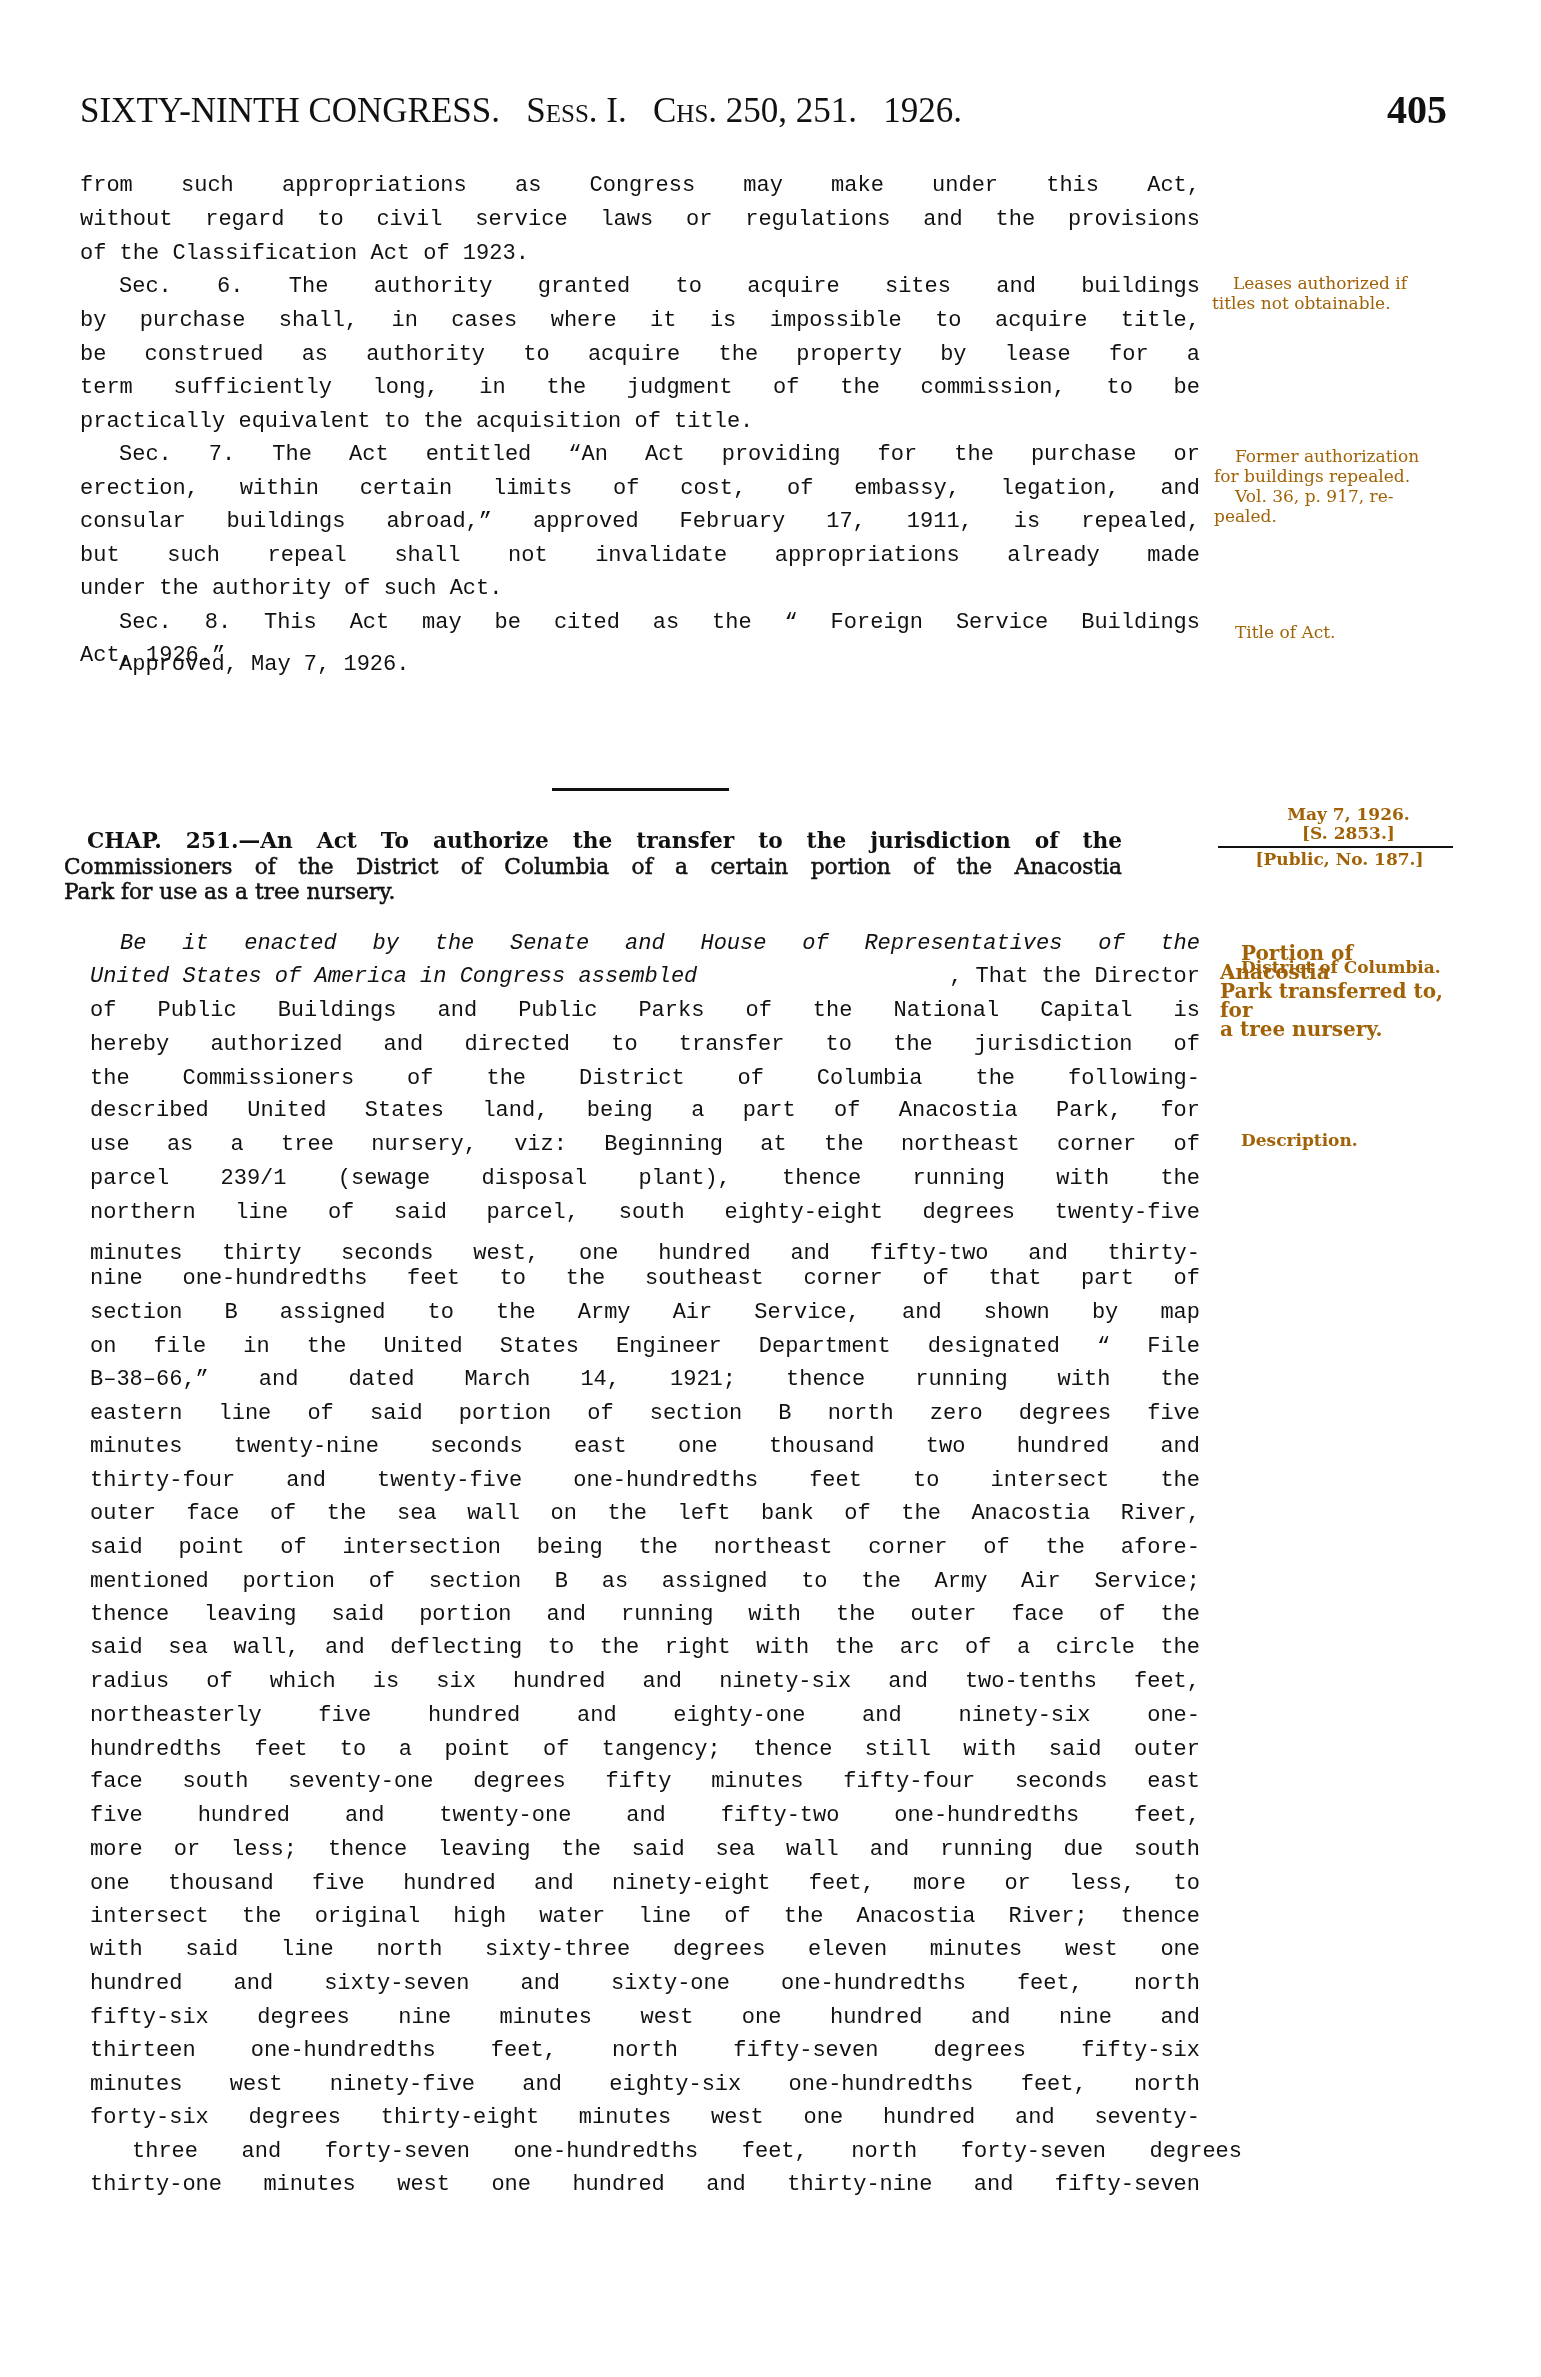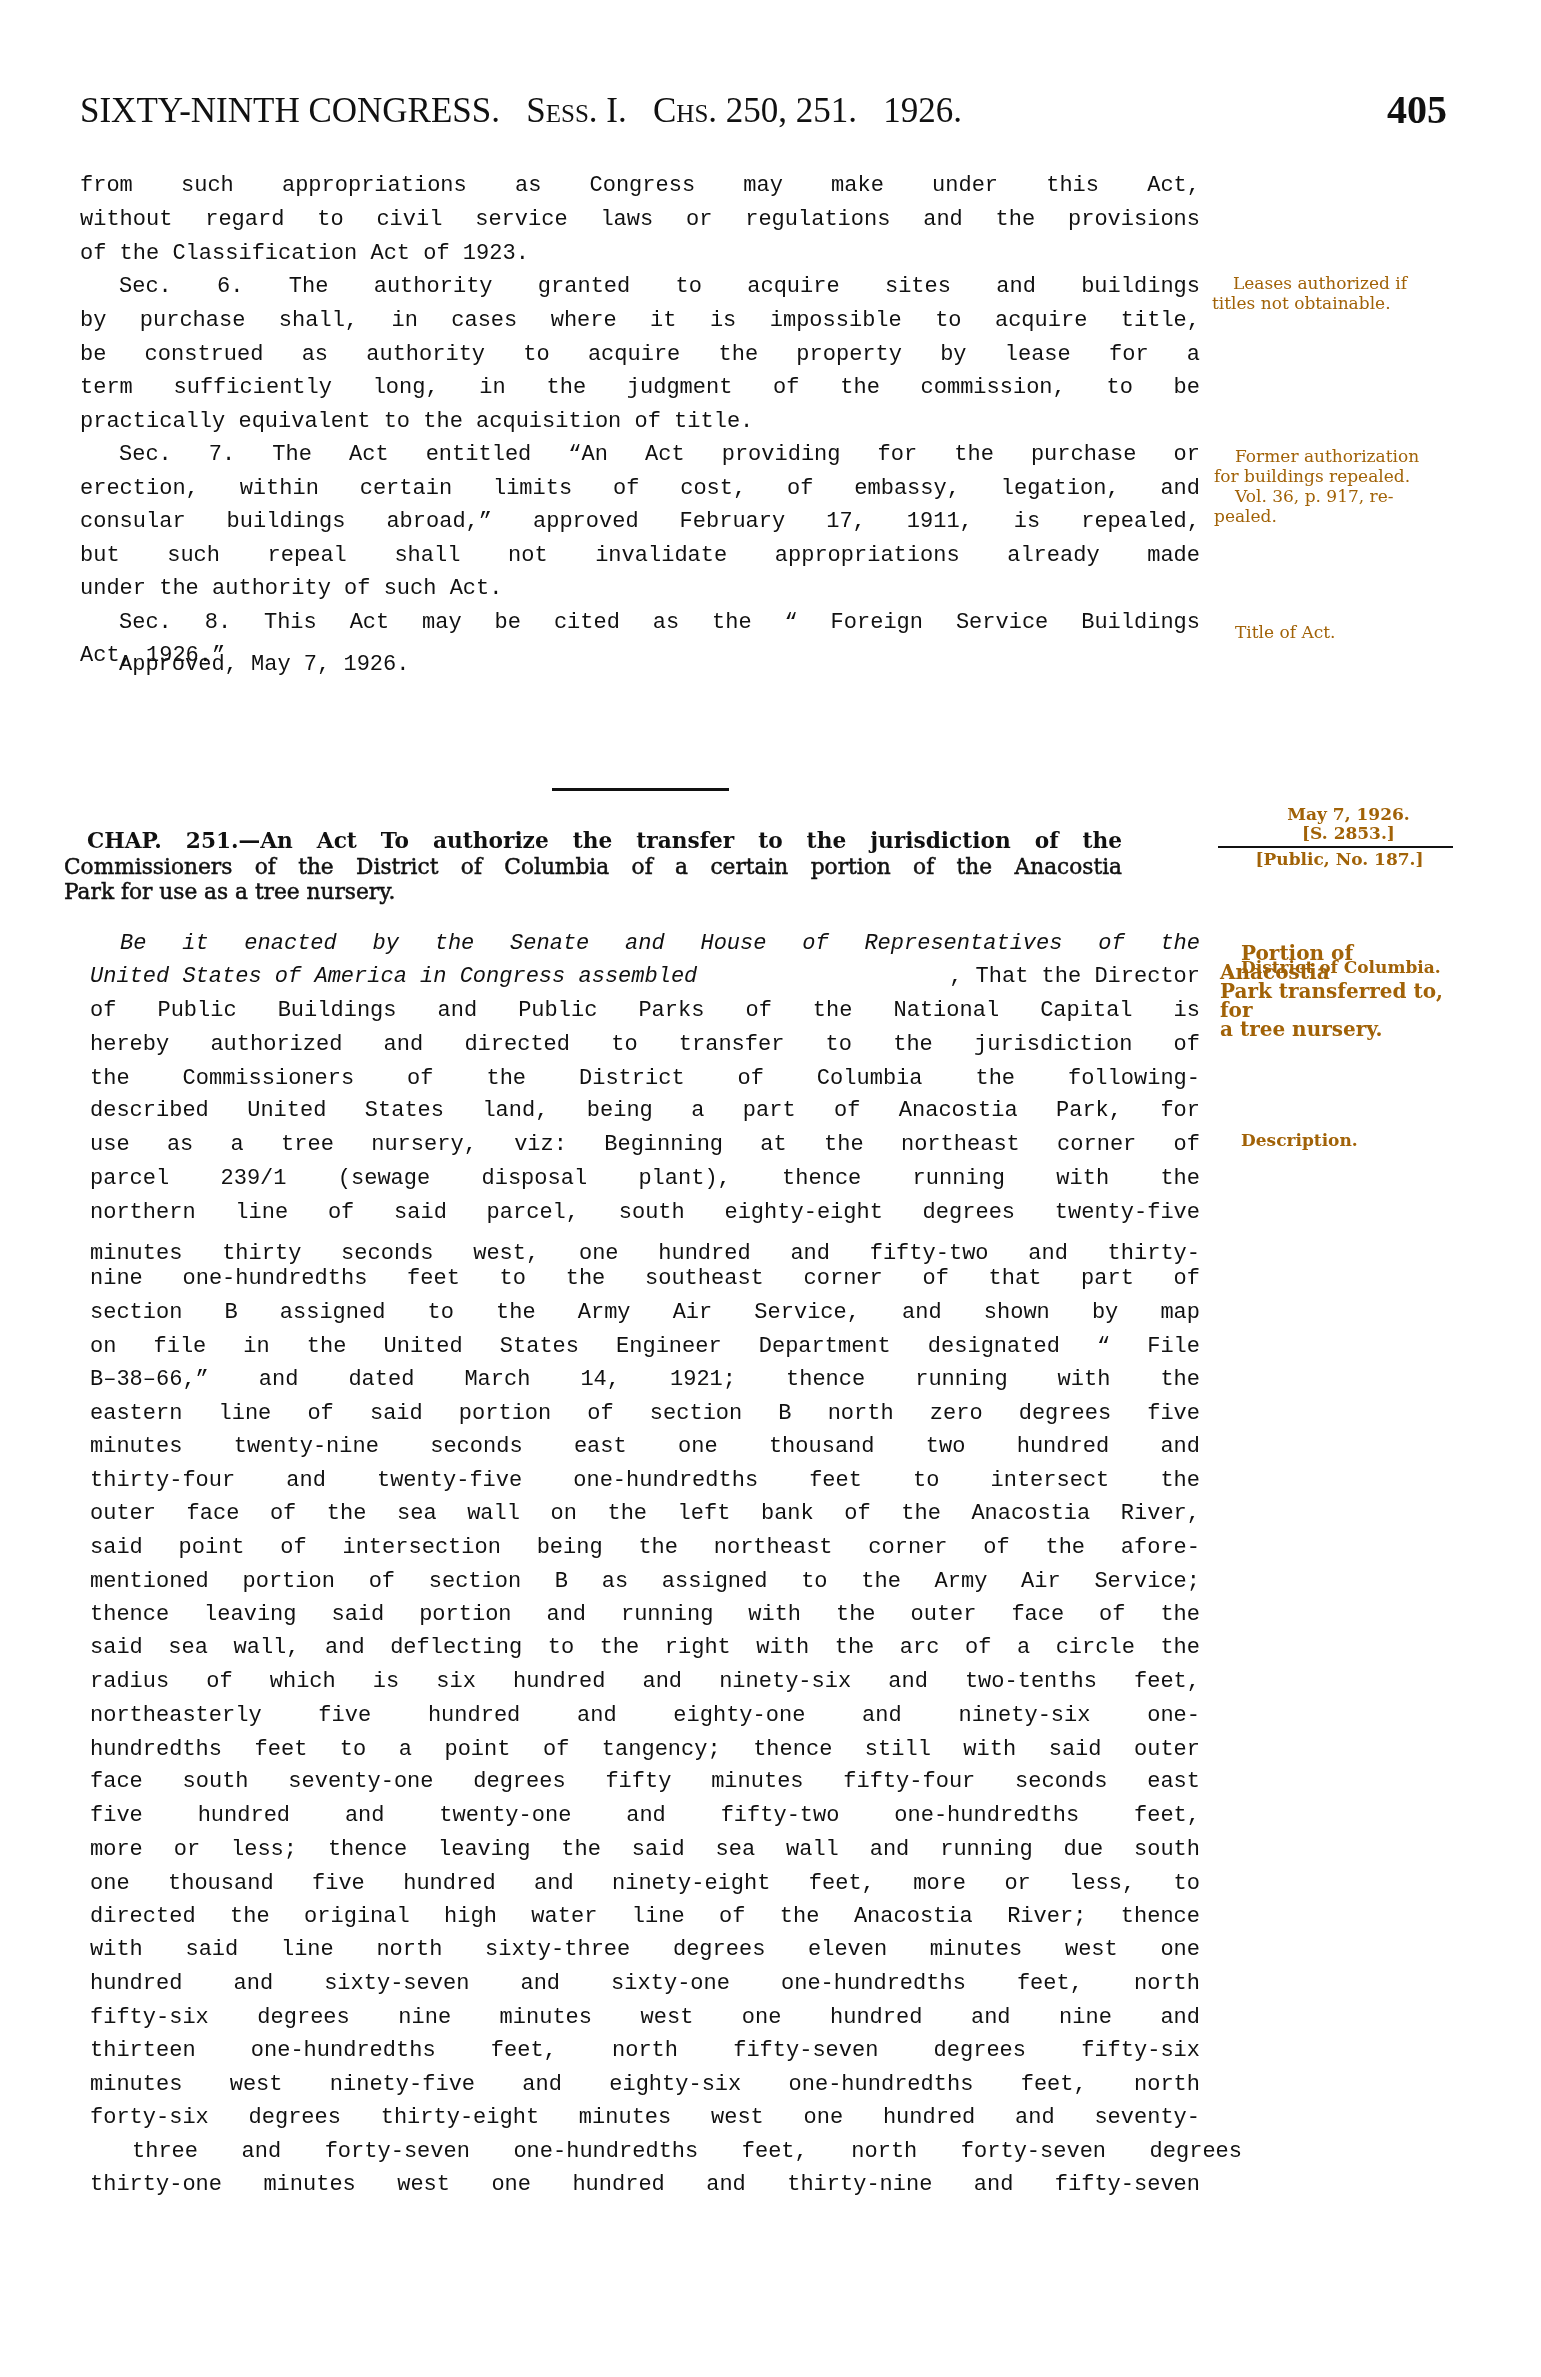--- a/index.html
+++ b/index.html
@@ -179,21 +179,21 @@
     <div class="ln body-line" style="top: 1805px; left: 90px; width: 1110px;">
       <span class="justify">five hundred and twenty-one and fifty-two one-hundredths feet,</span>
     </div>
     <div class="ln body-line" style="top: 1839px; left: 90px; width: 1110px;">
       <span class="justify">more or less; thence leaving the said sea wall and running due south</span>
     </div>
     <div class="ln body-line" style="top: 1873px; left: 90px; width: 1110px;">
       <span class="justify">one thousand five hundred and ninety-eight feet, more or less, to</span>
     </div>
     <div class="ln body-line" style="top: 1906px; left: 90px; width: 1110px;">
-      <span class="justify">directed the original high water line of the Anacostia River; thence</span>
+      <span class="justify">intersect the original high water line of the Anacostia River; thence</span>
     </div>
     <div class="ln body-line" style="top: 1939px; left: 90px; width: 1110px;">
       <span class="justify">with said line north sixty-three degrees eleven minutes west one</span>
     </div>
     <div class="ln body-line" style="top: 1973px; left: 90px; width: 1110px;">
       <span class="justify">hundred and sixty-seven and sixty-one one-hundredths feet, north</span>
     </div>
     <div class="ln body-line" style="top: 2007px; left: 90px; width: 1110px;">
       <span class="justify">fifty-six degrees nine minutes west one hundred and nine and</span>
     </div>

